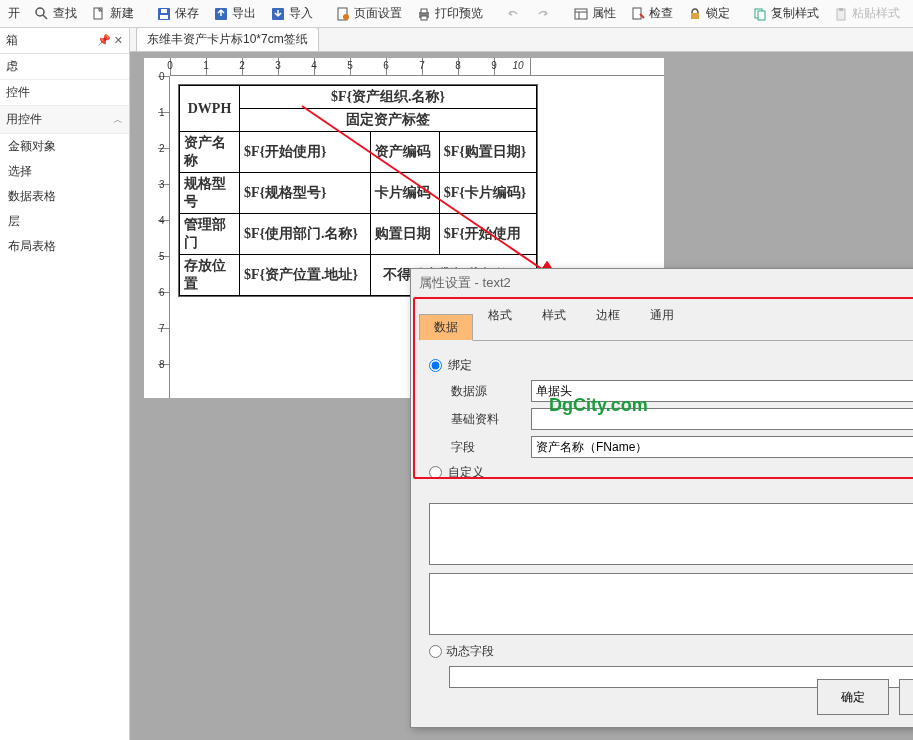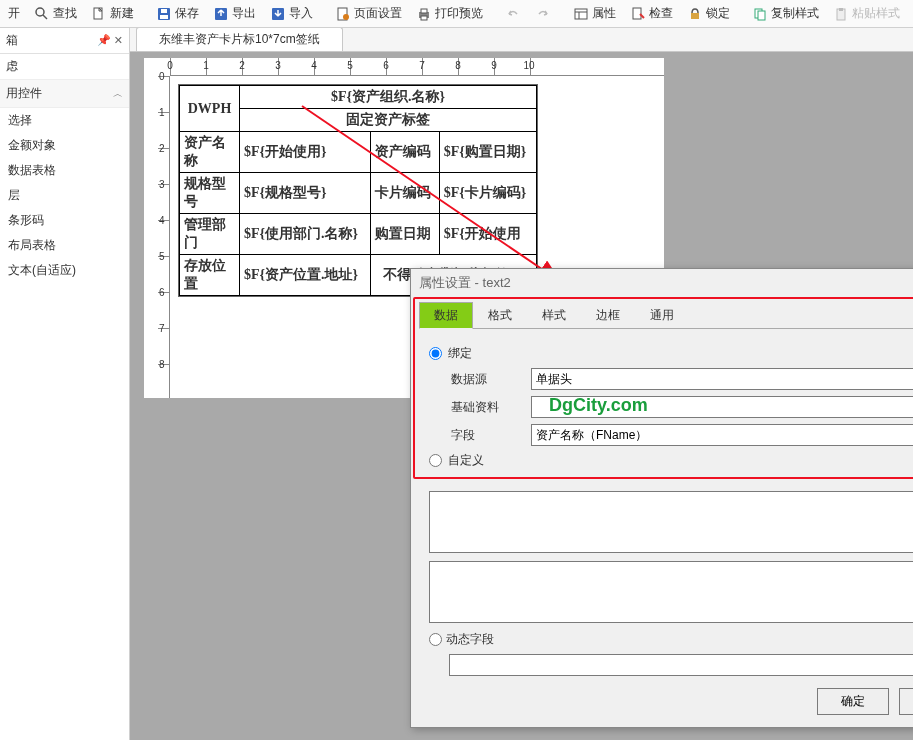--- a/index.html
+++ b/index.html
@@ -17,21 +17,21 @@
 .sidebar { width: 130px; border-right: 1px solid #d0d0d0; background: #fff; display: flex; flex-direction: column; }
 .sb-head { display: flex; align-items: center; justify-content: space-between; padding: 4px 6px; border-bottom: 1px solid #e0e0e0; font-size: 12px; }
 .sb-head .pin { font-size: 11px; color: #666; }
 .sb-row { padding: 4px 6px; border-bottom: 1px solid #eee; cursor: pointer; }
 .sb-group { padding: 5px 6px; border-bottom: 1px solid #eee; display: flex; justify-content: space-between; align-items: center; cursor: pointer; background: #f7f7f7; }
 .sb-group .chev { font-size: 10px; color: #555; }
 .sb-item { padding: 4px 8px; font-size: 12px; cursor: pointer; }
 
 .canvas-wrap { flex: 1; background: #f0f0f0; position: relative; overflow: hidden; }
 .tab-strip { height: 24px; background: #f5f5f5; border-bottom: 1px solid #c8c8c8; display: flex; align-items: flex-end; padding-left: 6px; }
-.doc-tab { background: #fff; border: 1px solid #c8c8c8; border-bottom: none; padding: 3px 22px; font-size: 12px; border-radius: 3px 3px 0 0; cursor: pointer; }
+.doc-tab { background: #fff; border: 1px solid #c8c8c8; border-bottom: none; padding: 3px 10px; font-size: 12px; border-radius: 3px 3px 0 0; cursor: pointer; }
 
 .canvas-area { position: absolute; top: 24px; left: 0; right: 0; bottom: 0; background: #a9a9a9; }
 .paper-bg { position: absolute; left: 14px; top: 6px; width: 520px; height: 340px; background: #fff; }
 .ruler-h { position: absolute; left: 26px; top: 0; right: 0; height: 18px; background: #fff; border-bottom: 1px solid #888; font-size: 10px; }
 .ruler-h .tick { position: absolute; top: 0; width: 1px; height: 18px; background: #888; }
 .ruler-h .num { position: absolute; top: 2px; font-size: 10px; color: #333; transform: translateX(-50%); }
 .ruler-v { position: absolute; left: 14px; top: 18px; width: 12px; bottom: 0; background: #fff; border-right: 1px solid #888; font-size: 10px; }
 .ruler-v .tick { position: absolute; left: 0; height: 1px; width: 12px; background: #888; }
 .ruler-v .num { position: absolute; left: 1px; font-size: 10px; color: #333; transform: translateY(-50%); }
 
@@ -43,32 +43,32 @@
 
 .arrow-svg { position: absolute; top: 24px; left: 0; pointer-events: none; }
 
 
 .dialog { position: absolute; left: 280px; top: 240px; width: 580px; height: 460px; background: #f0f0f0; border: 1px solid #888; box-shadow: 2px 2px 8px rgba(0,0,0,0.25); }
 .dlg-title { height: 28px; display: flex; align-items: center; justify-content: space-between; padding: 0 8px; color: #666; font-size: 13px; }
 .dlg-body { padding: 4px 8px 8px 8px; height: calc(100% - 28px); position: relative; }
 .red-box { position: absolute; left: 2px; top: 0; right: 2px; height: 182px; border: 2px solid #e12; pointer-events: none; border-radius: 2px; }
 .dlg-tabs { display: flex; gap: 0; border-bottom: 1px solid #aaa; margin-bottom: 8px; }
 .dlg-tab { padding: 4px 14px; font-size: 12px; cursor: pointer; border: 1px solid transparent; border-bottom: none; position: relative; top: 1px; }
-.dlg-tab.active { border-color: #aaa; background: #84cc16; border-bottom: 1px solid #f0f0f0; }
+.dlg-tab.active { border-color: #aaa; background: #fdba74; border-bottom: 1px solid #f0f0f0; margin-top: 12px; }
 .form-sec { padding: 4px 10px 10px 10px; }
 .radio-row { display: flex; align-items: center; gap: 4px; margin: 4px 0; }
 .radio-row input { margin-right: 2px; }
 .field-row { display: flex; align-items: center; margin: 6px 0 6px 22px; gap: 10px; }
 .field-row label { width: 70px; font-size: 12px; }
 .field-row select { flex: 1; height: 22px; font-size: 12px; border: 1px solid #7a7a7a; background: #fff; }
 .big-text { height: 62px; background: #fff; border: 1px solid #7a7a7a; margin: 8px 10px; }
 .dyn-row { display: flex; align-items: center; gap: 4px; margin: 6px 10px; }
 .dyn-input { height: 22px; background: #fff; border: 1px solid #7a7a7a; margin: 4px 10px 4px 30px; }
 .dlg-btns { position: absolute; right: 18px; bottom: 12px; display: flex; gap: 10px; }
-.dlg-btn { width: 72px; height: 27px; border: 1px solid #7a7a7a; background: #efefef; font-size: 12px; cursor: pointer; }
+.dlg-btn { width: 72px; height: 36px; border: 1px solid #7a7a7a; background: #efefef; font-size: 12px; cursor: pointer; }
 
 .watermark { position: absolute; font-weight: bold; font-size: 18px; color: #1a9e3c; font-family: Arial, sans-serif; pointer-events: none; }
 </style>
 </head>
 <body>
 
 <div class="toolbar">
   <div class="tb-btn">
       <span>开</span>
     </div>
@@ -180,31 +180,30 @@
 
 </div>
 
 <div class="main">
   <div class="sidebar">
     <div class="sb-head">
       <span>箱</span>
       <span class="pin">📌 ✕</span>
     </div>
     <div class="sb-row"><span>虑</span></div>
+    <div class="sb-row"><span>控件</span></div>
     <div class="sb-group">
       <span>用控件</span>
       <span class="chev">︿</span>
     </div>
+    <div class="sb-item"><span>金额对象</span></div>
     <div class="sb-item"><span>选择</span></div>
-    <div class="sb-item"><span>金额对象</span></div>
     <div class="sb-item"><span>数据表格</span></div>
     <div class="sb-item"><span>层</span></div>
-    <div class="sb-item"><span>条形码</span></div>
     <div class="sb-item"><span>布局表格</span></div>
-    <div class="sb-item"><span>文本(自适应)</span></div>
   </div>
 
   <div class="canvas-wrap">
     <div class="tab-strip">
       <div class="doc-tab"><span>东维丰资产卡片标10*7cm签纸</span></div>
     </div>
 
     <div class="canvas-area">
       <div class="paper-bg">
         <div class="ruler-h" id="ruler-h">
@@ -222,21 +221,21 @@
             <div class="num" style="left: 180px;">5</div>
             <div class="tick" style="left: 216px;"></div>
             <div class="num" style="left: 216px;">6</div>
             <div class="tick" style="left: 252px;"></div>
             <div class="num" style="left: 252px;">7</div>
             <div class="tick" style="left: 288px;"></div>
             <div class="num" style="left: 288px;">8</div>
             <div class="tick" style="left: 324px;"></div>
             <div class="num" style="left: 324px;">9</div>
             <div class="tick" style="left: 360px;"></div>
-            <div class="num" style="left: 359px;">10</div>
+            <div class="num" style="left: 348px; font-style: italic;">10</div>
           </div>
         <div class="ruler-v" id="ruler-v">
             <div class="tick" style="top: 0px;"></div>
             <div class="num" style="top: 0px;">0</div>
             <div class="tick" style="top: 36px;"></div>
             <div class="num" style="top: 36px;">1</div>
             <div class="tick" style="top: 72px;"></div>
             <div class="num" style="top: 72px;">2</div>
             <div class="tick" style="top: 108px;"></div>
             <div class="num" style="top: 108px;">3</div>

